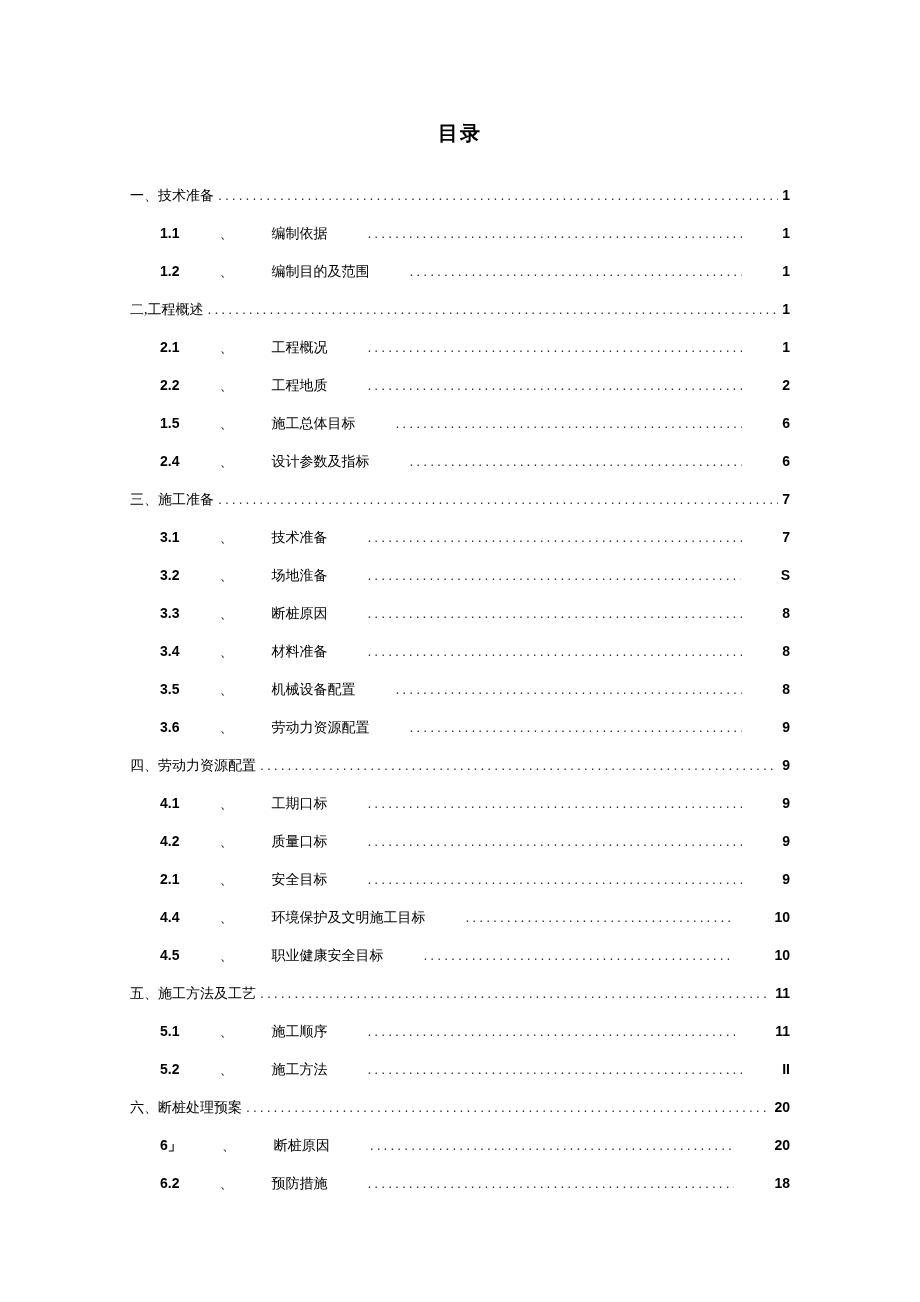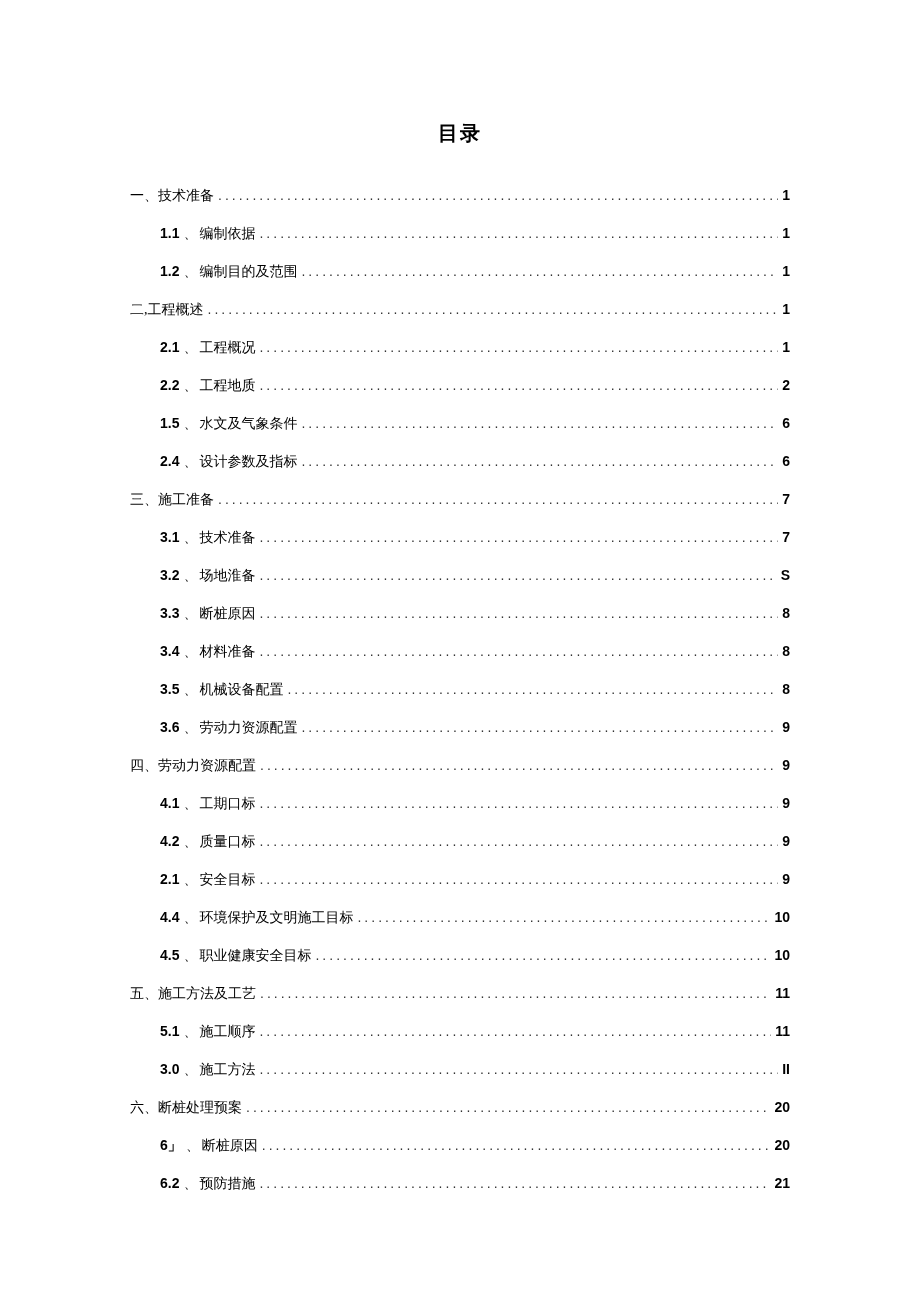--- a/index.html
+++ b/index.html
@@ -26,20 +26,21 @@
       align-items: baseline;
       font-size: 14px;
       margin-bottom: 20px;
       white-space: nowrap;
     }
     .toc-entry.level-1 {
       padding-left: 0;
     }
     .toc-entry.level-2 {
       padding-left: 30px;
+      gap: 36px;
     }
     .toc-num {
       font-weight: bold;
       font-family: Arial, sans-serif;
       margin-right: 2px;
     }
     .toc-sep {
       margin: 0 2px;
     }
     .toc-text {
@@ -103,21 +104,21 @@
     <div class="toc-entry level-2">
       <span class="toc-num">2.2</span>
       <span class="toc-sep">、</span>
       <span class="toc-text">工程地质</span>
       <span class="toc-dots"></span>
       <span class="toc-page">2</span>
     </div>
     <div class="toc-entry level-2">
       <span class="toc-num">1.5</span>
       <span class="toc-sep">、</span>
-      <span class="toc-text">水文及气象条件</span>
+      <span class="toc-text">施工总体目标</span>
       <span class="toc-dots"></span>
       <span class="toc-page">6</span>
     </div>
     <div class="toc-entry level-2">
       <span class="toc-num">2.4</span>
       <span class="toc-sep">、</span>
       <span class="toc-text">设计参数及指标</span>
       <span class="toc-dots"></span>
       <span class="toc-page">6</span>
     </div>
@@ -217,21 +218,21 @@
       <span class="toc-page">11</span>
     </div>
     <div class="toc-entry level-2">
       <span class="toc-num">5.1</span>
       <span class="toc-sep">、</span>
       <span class="toc-text">施工顺序</span>
       <span class="toc-dots"></span>
       <span class="toc-page">11</span>
     </div>
     <div class="toc-entry level-2">
-      <span class="toc-num">3.0</span>
+      <span class="toc-num">5.2</span>
       <span class="toc-sep">、</span>
       <span class="toc-text">施工方法</span>
       <span class="toc-dots"></span>
       <span class="toc-page">II</span>
     </div>
     <div class="toc-entry level-1">
       <span>六、</span>
       <span class="toc-text">断桩处理预案</span>
       <span class="toc-dots"></span>
       <span class="toc-page">20</span>
@@ -241,15 +242,15 @@
       <span class="toc-sep">、</span>
       <span class="toc-text">断桩原因</span>
       <span class="toc-dots"></span>
       <span class="toc-page">20</span>
     </div>
     <div class="toc-entry level-2">
       <span class="toc-num">6.2</span>
       <span class="toc-sep">、</span>
       <span class="toc-text">预防措施</span>
       <span class="toc-dots"></span>
-      <span class="toc-page">21</span>
+      <span class="toc-page">18</span>
     </div>
   </div>
 
 </body></html>

